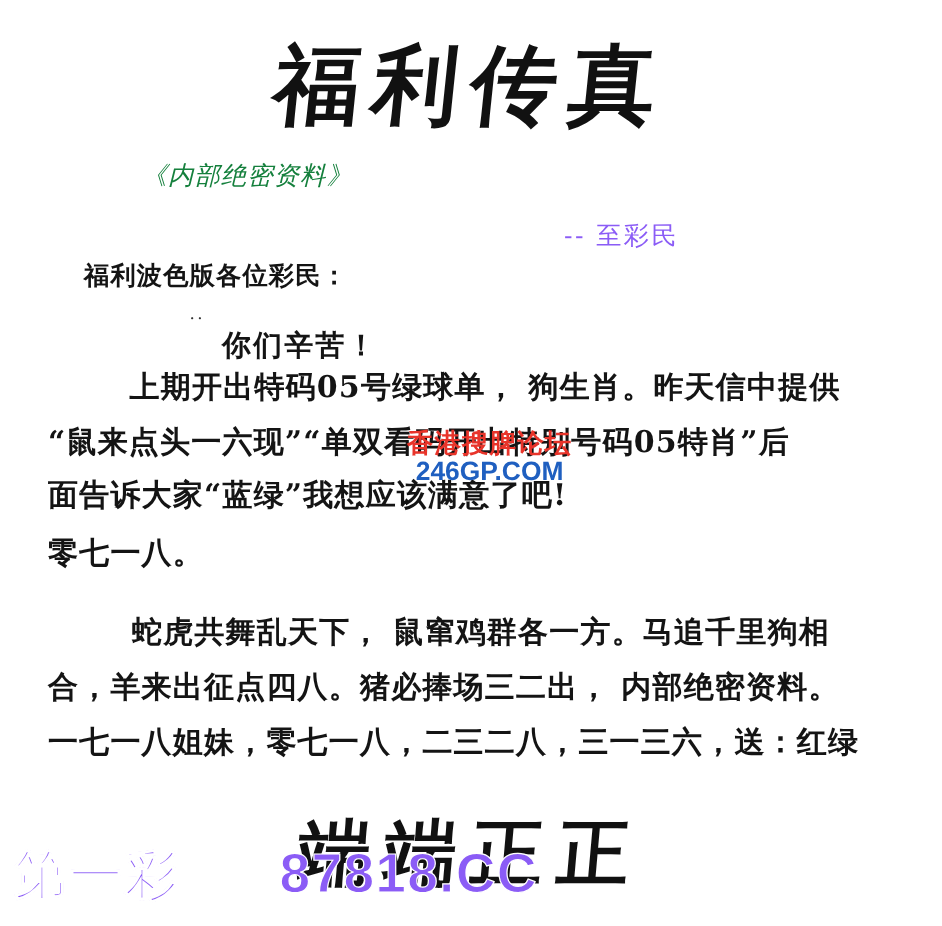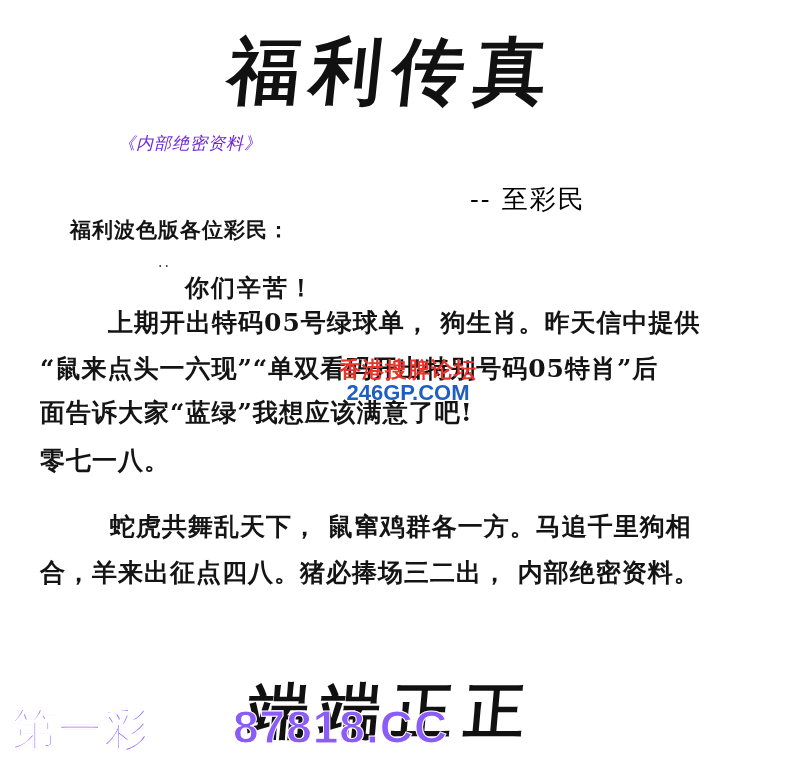--- a/index.html
+++ b/index.html
@@ -40,39 +40,39 @@
     position: absolute;
     top: 132px;
     left: 0;
     width: 785px;
     height: 30px;
   }
   .subhead .secret {
     position: absolute;
     left: 118px;
     top: 0;
-    font-size: 17px;
-    color: #6d28d9;
+    font-size: 21px;
+    color: #15803d;
     font-style: italic;
     letter-spacing: 1px;
   }
   .subhead .issue {
     position: absolute;
     left: 425px;
     top: 0;
     font-size: 21px;
     color: #1a1a1a;
     letter-spacing: 1px;
   }
   .dedication {
     position: absolute;
     top: 182px;
     left: 470px;
-    font-size: 26px;
-    color: #000000;
+    font-size: 21px;
+    color: #8b5cf6;
     letter-spacing: 2px;
   }
 
   
   .salutation {
     position: absolute;
     top: 216px;
     left: 70px;
     font-size: 21px;
     color: #141414;
@@ -204,20 +204,21 @@
   <div class="dots">··</div>
   <div class="greeting">你们辛苦！</div>
 
   <div class="para l1">上期开出特码05号绿球单， 狗生肖。昨天信中提供</div>
   <div class="para l2">“鼠来点头一六现”“单双看码开出特别号码05特肖”后</div>
   <div class="para l3">面告诉大家“蓝绿”我想应该满意了吧!</div>
   <div class="para l4">零七一八。</div>
 
   <div class="para l5">蛇虎共舞乱天下， 鼠窜鸡群各一方。马追千里狗相</div>
   <div class="para l6">合，羊来出征点四八。猪必捧场三二出， 内部绝密资料。</div>
+  <div class="para l7">一七一八姐妹，零七一八，二三二八，三一三六，送：红绿</div>
 
   <div class="brush">端端正正</div>
 
   <div class="wm-center">
     <div class="wm-top">香港搜脾论坛</div>
     <div class="wm-bottom">246GP.COM</div>
   </div>
 
   <div class="wm-bottom-bar">
     <span class="brand">第一彩</span>

